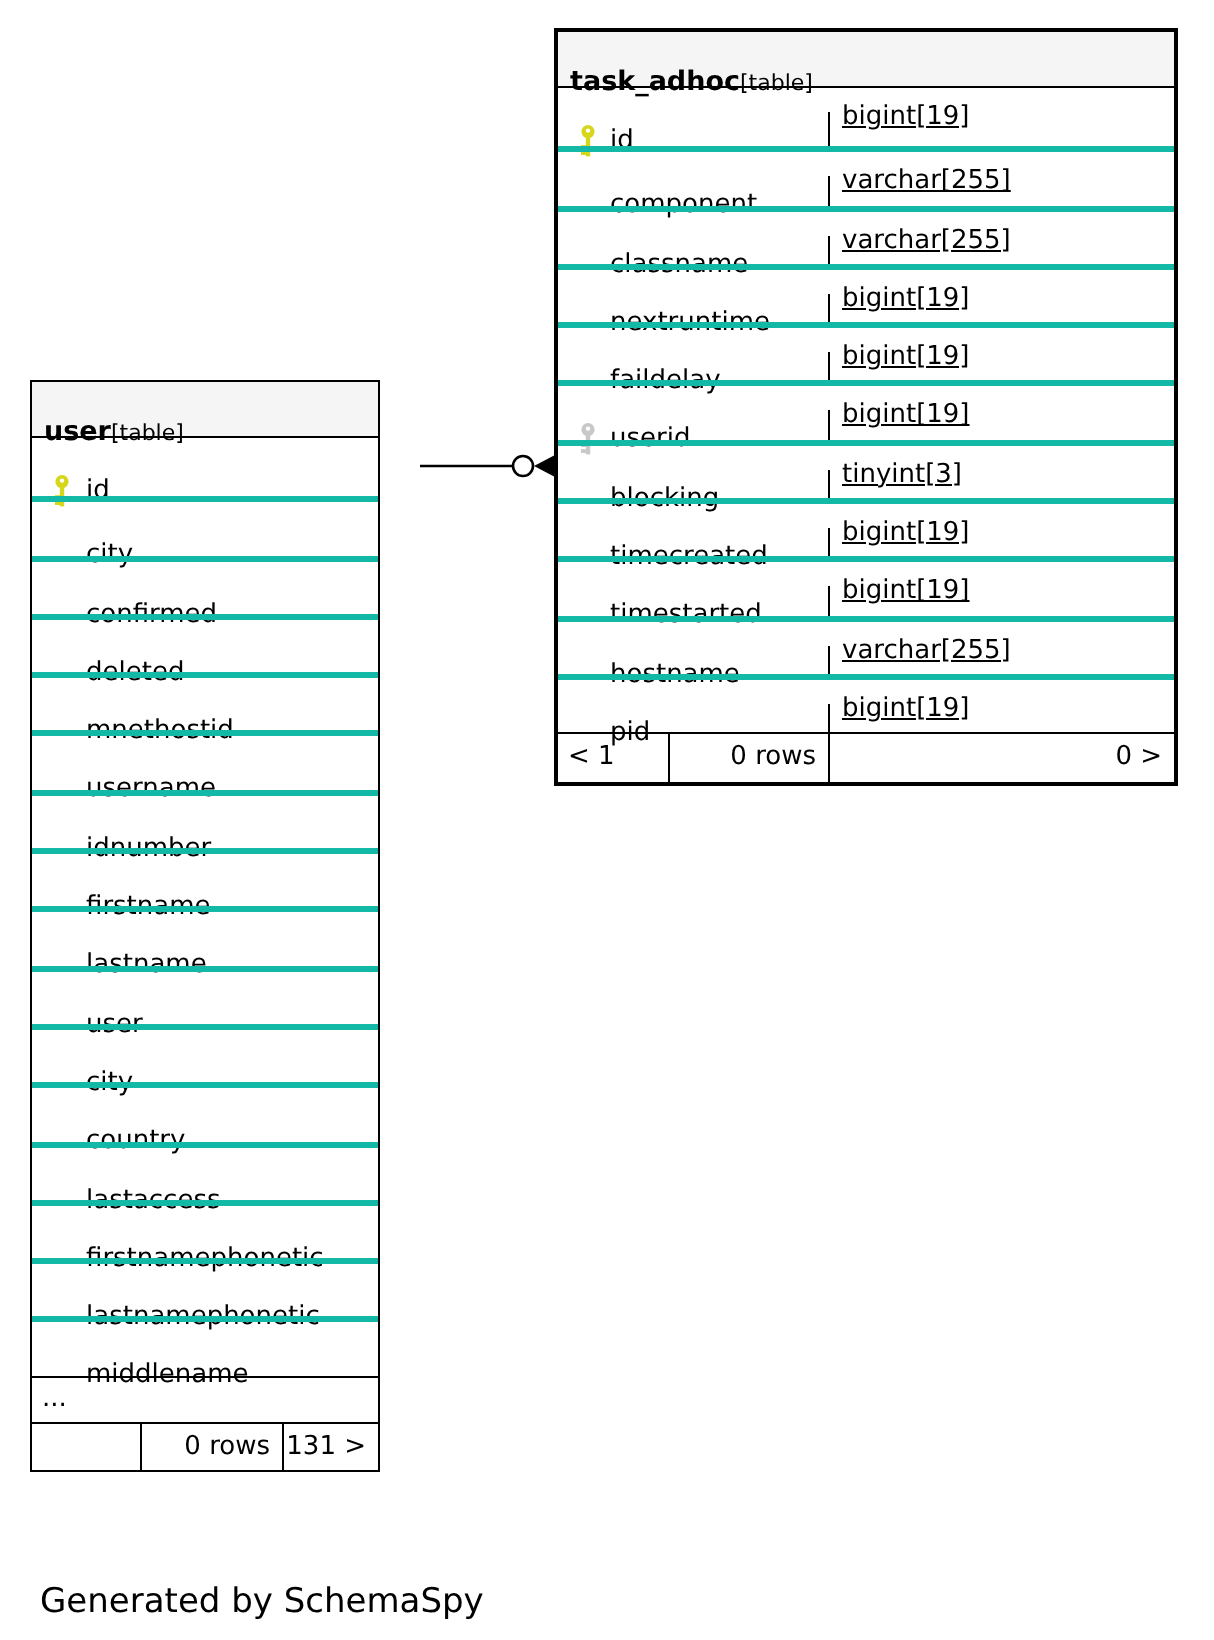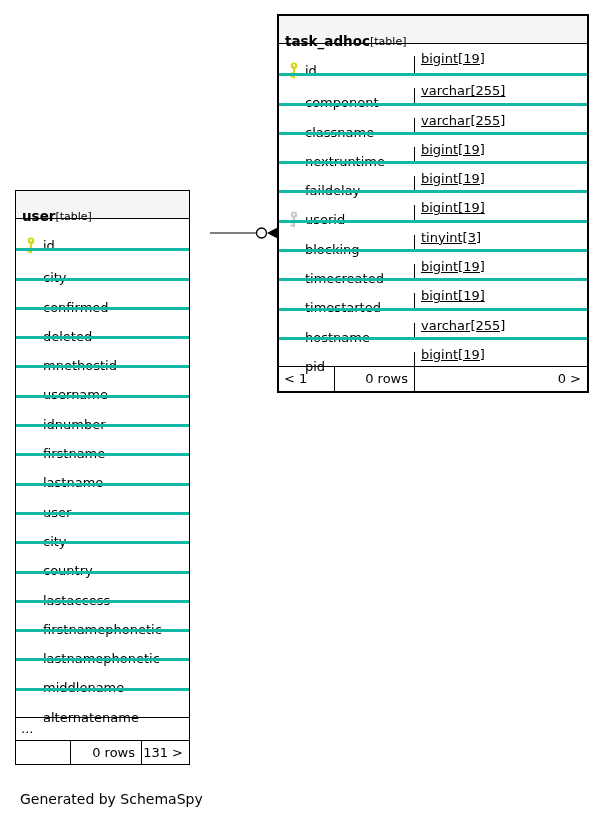--- a/index.html
+++ b/index.html
@@ -78,21 +78,21 @@
   .user-f2 { width: 71px; }
   .user-f3 { flex: 1; }
   .adhoc-f1 { width: 56px; text-align: left; padding-left: 5px; }
   .adhoc-f2 { width: 80px; }
   .adhoc-f3 { flex: 1; }
   .connector-svg { position: absolute; left: 205px; top: 219px; }
   .credit {
     position: absolute;
     left: 20px;
     top: 791px;
-    font-size: 14px;
+    font-size: 17px;
   }
 </style>
 </head>
 <body>
 
 <div class="page">
 
   <svg class="connector-svg" width="80" height="28" viewBox="0 0 80 28">
     <line x1="5" y1="14" x2="51.5" y2="14" stroke="#000" stroke-width="1.2"></line>
     <circle cx="56.5" cy="14" r="5" fill="#ffffff" stroke="#000" stroke-width="1.3"></circle>
@@ -152,23 +152,20 @@
         </div>
         <div class="col-row">
           <div class="name-cell"><span>firstnamephonetic</span></div>
         </div>
         <div class="col-row">
           <div class="name-cell"><span>lastnamephonetic</span></div>
         </div>
         <div class="col-row">
           <div class="name-cell"><span>middlename</span></div>
         </div>
-        <div class="col-row">
-          <div class="name-cell"><span>alternatename</span></div>
-        </div>
       </div>
     <div class="ellipsis-row">...</div>
     <div class="tfoot">
       <span class="fcell bordered user-f1"></span>
       <span class="fcell bordered user-f2">0 rows</span>
       <span class="fcell user-f3">131 &gt;</span>
     </div>
   </div>
 
   <div class="dbtable main two-col" style="left:277px; top:14px; width:312px;">

